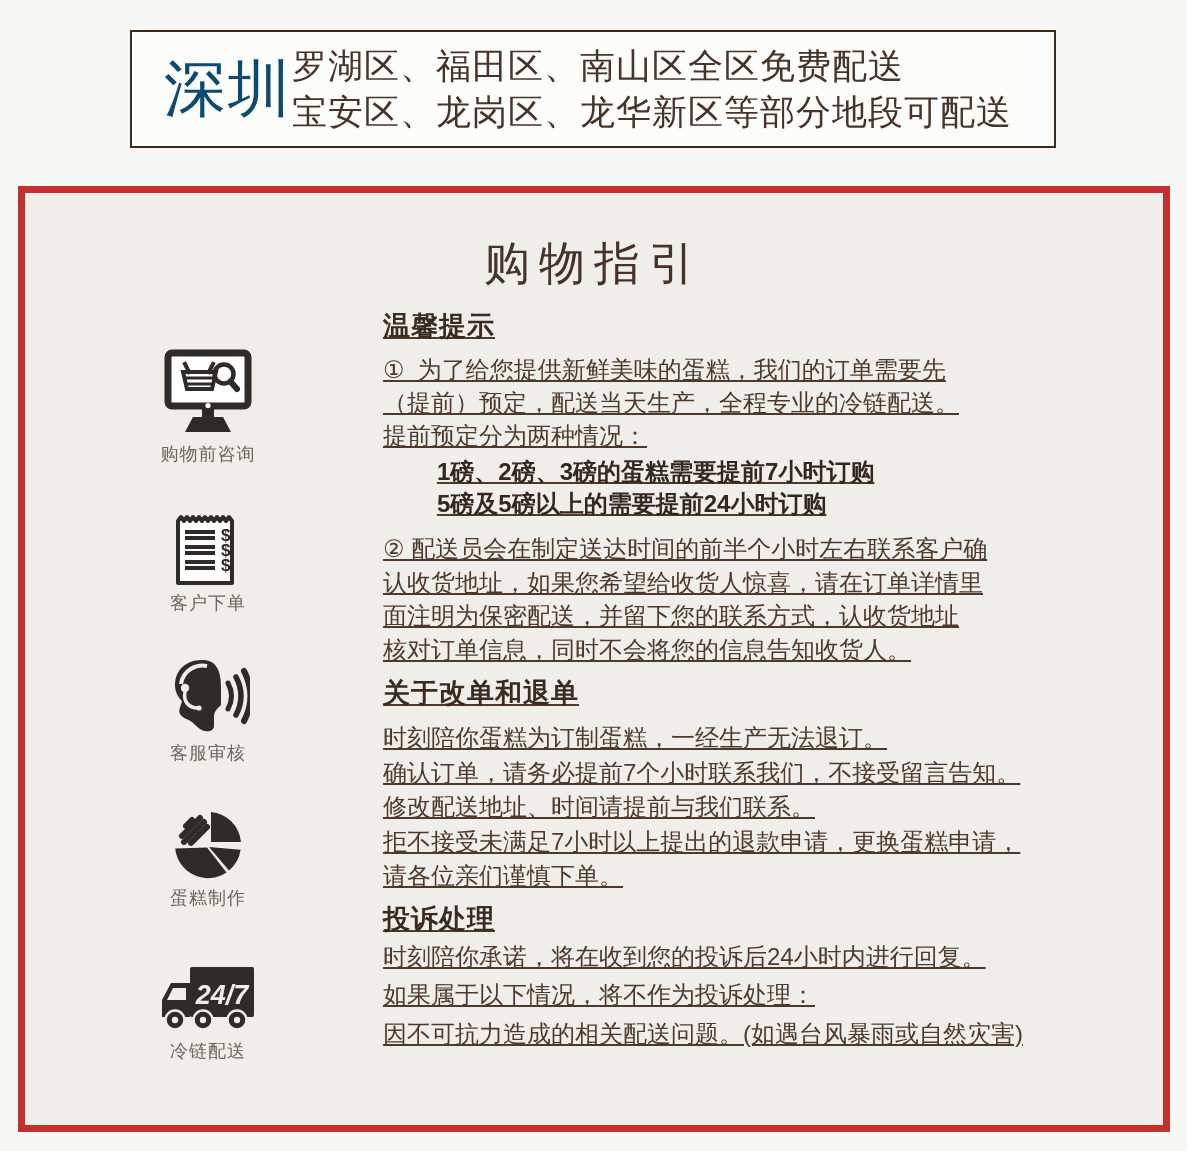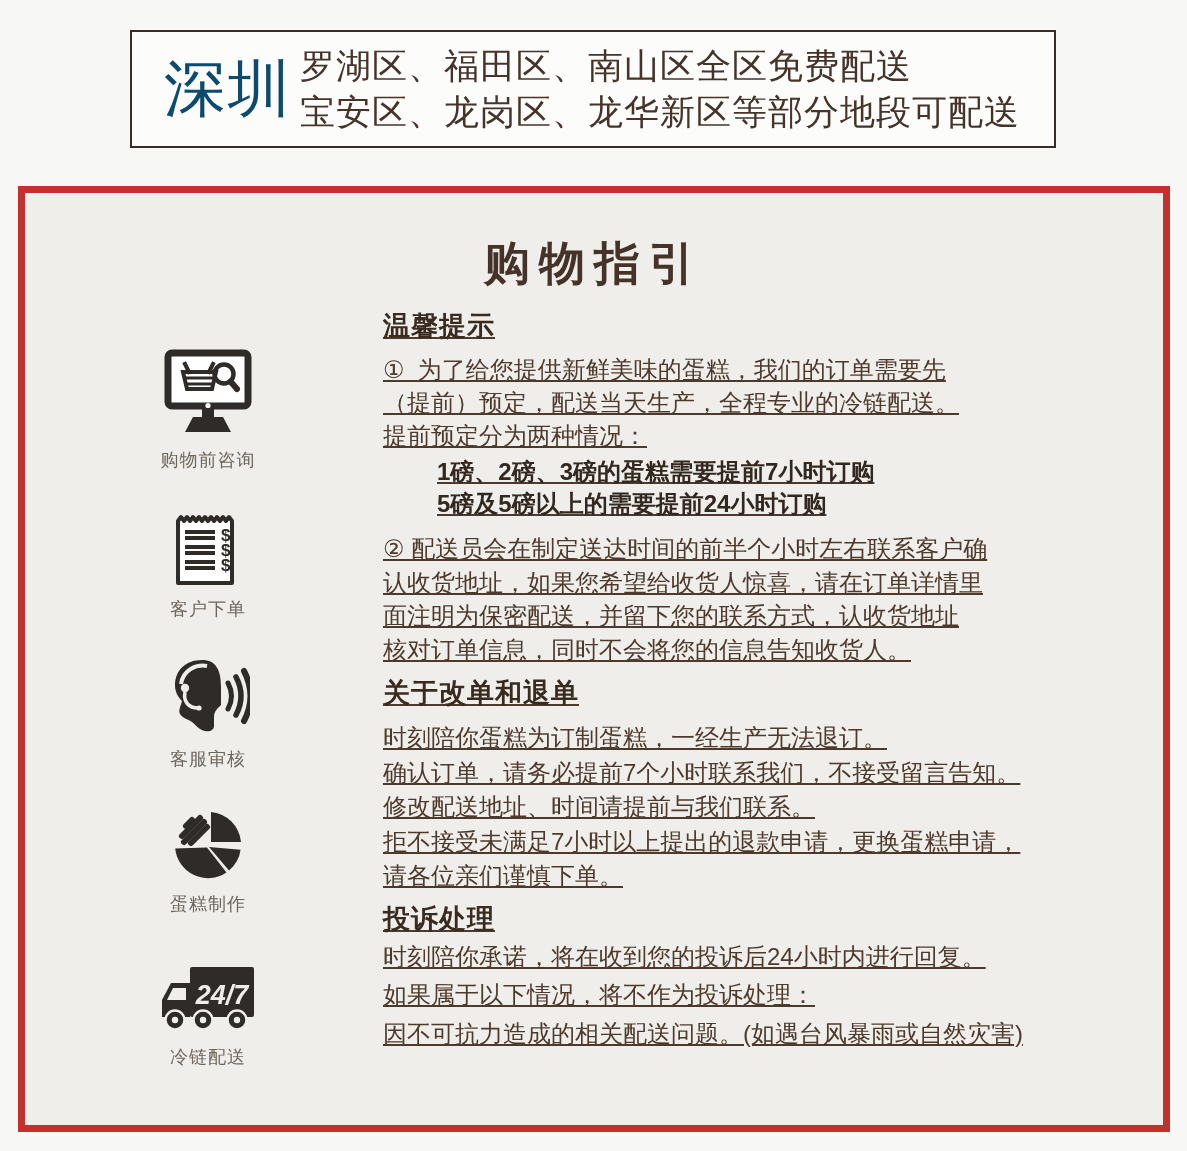--- a/index.html
+++ b/index.html
@@ -11,38 +11,38 @@
   
   .banner{
     position:absolute;left:130px;top:30px;width:926px;height:118px;
     box-sizing:border-box;border:2px solid #3b2c20;background:#fcfcfa;
     display:flex;align-items:center;
   }
   .banner-city{
     font-size:62px;color:#0c4a6e;margin-left:32px;letter-spacing:2px;
     line-height:1;white-space:nowrap;
   }
-  .banner-lines{margin-left:8px;color:#46332a;}
+  .banner-lines{margin-left:0;color:#46332a;}
   .banner-line{font-size:35px;line-height:46px;letter-spacing:1px;white-space:pre;}
   
   .guide{
     position:absolute;left:18px;top:186px;width:1152px;height:946px;
     box-sizing:border-box;border:7px solid #c4302e;background:#efeeeb;
   }
   .guide-title{
     position:absolute;top:40px;left:0;width:100%;text-align:center;
-    font-size:46px;letter-spacing:9px;color:#45332a;font-weight:700;
+    font-size:46px;letter-spacing:9px;color:#45332a;font-weight:400;
   }
   
   .step{
     position:absolute;left:108px;width:150px;text-align:center;color:#2e2b28;
   }
   .step-icon{display:block;margin:0 auto;}
   .step-label{
-    margin-top:12px;font-size:18px;color:#6e665d;letter-spacing:1px;white-space:nowrap;
+    margin-top:6px;font-size:18px;color:#6e665d;letter-spacing:1px;white-space:nowrap;
   }
   .s1{top:155px}.s2{top:318px}.s3{top:464px}.s4{top:613px}.s5{top:770px}
   
   .content{position:absolute;left:358px;top:118px;width:780px;color:#4e3a2c;text-decoration:underline;}
   .sec-h{
     font-size:27px;line-height:30px;font-weight:bold;color:#3a2b20;
     letter-spacing:1px;white-space:pre;
   }
   .line{font-size:24px;white-space:pre;}
   .tips-p1 .line{line-height:33px;}

